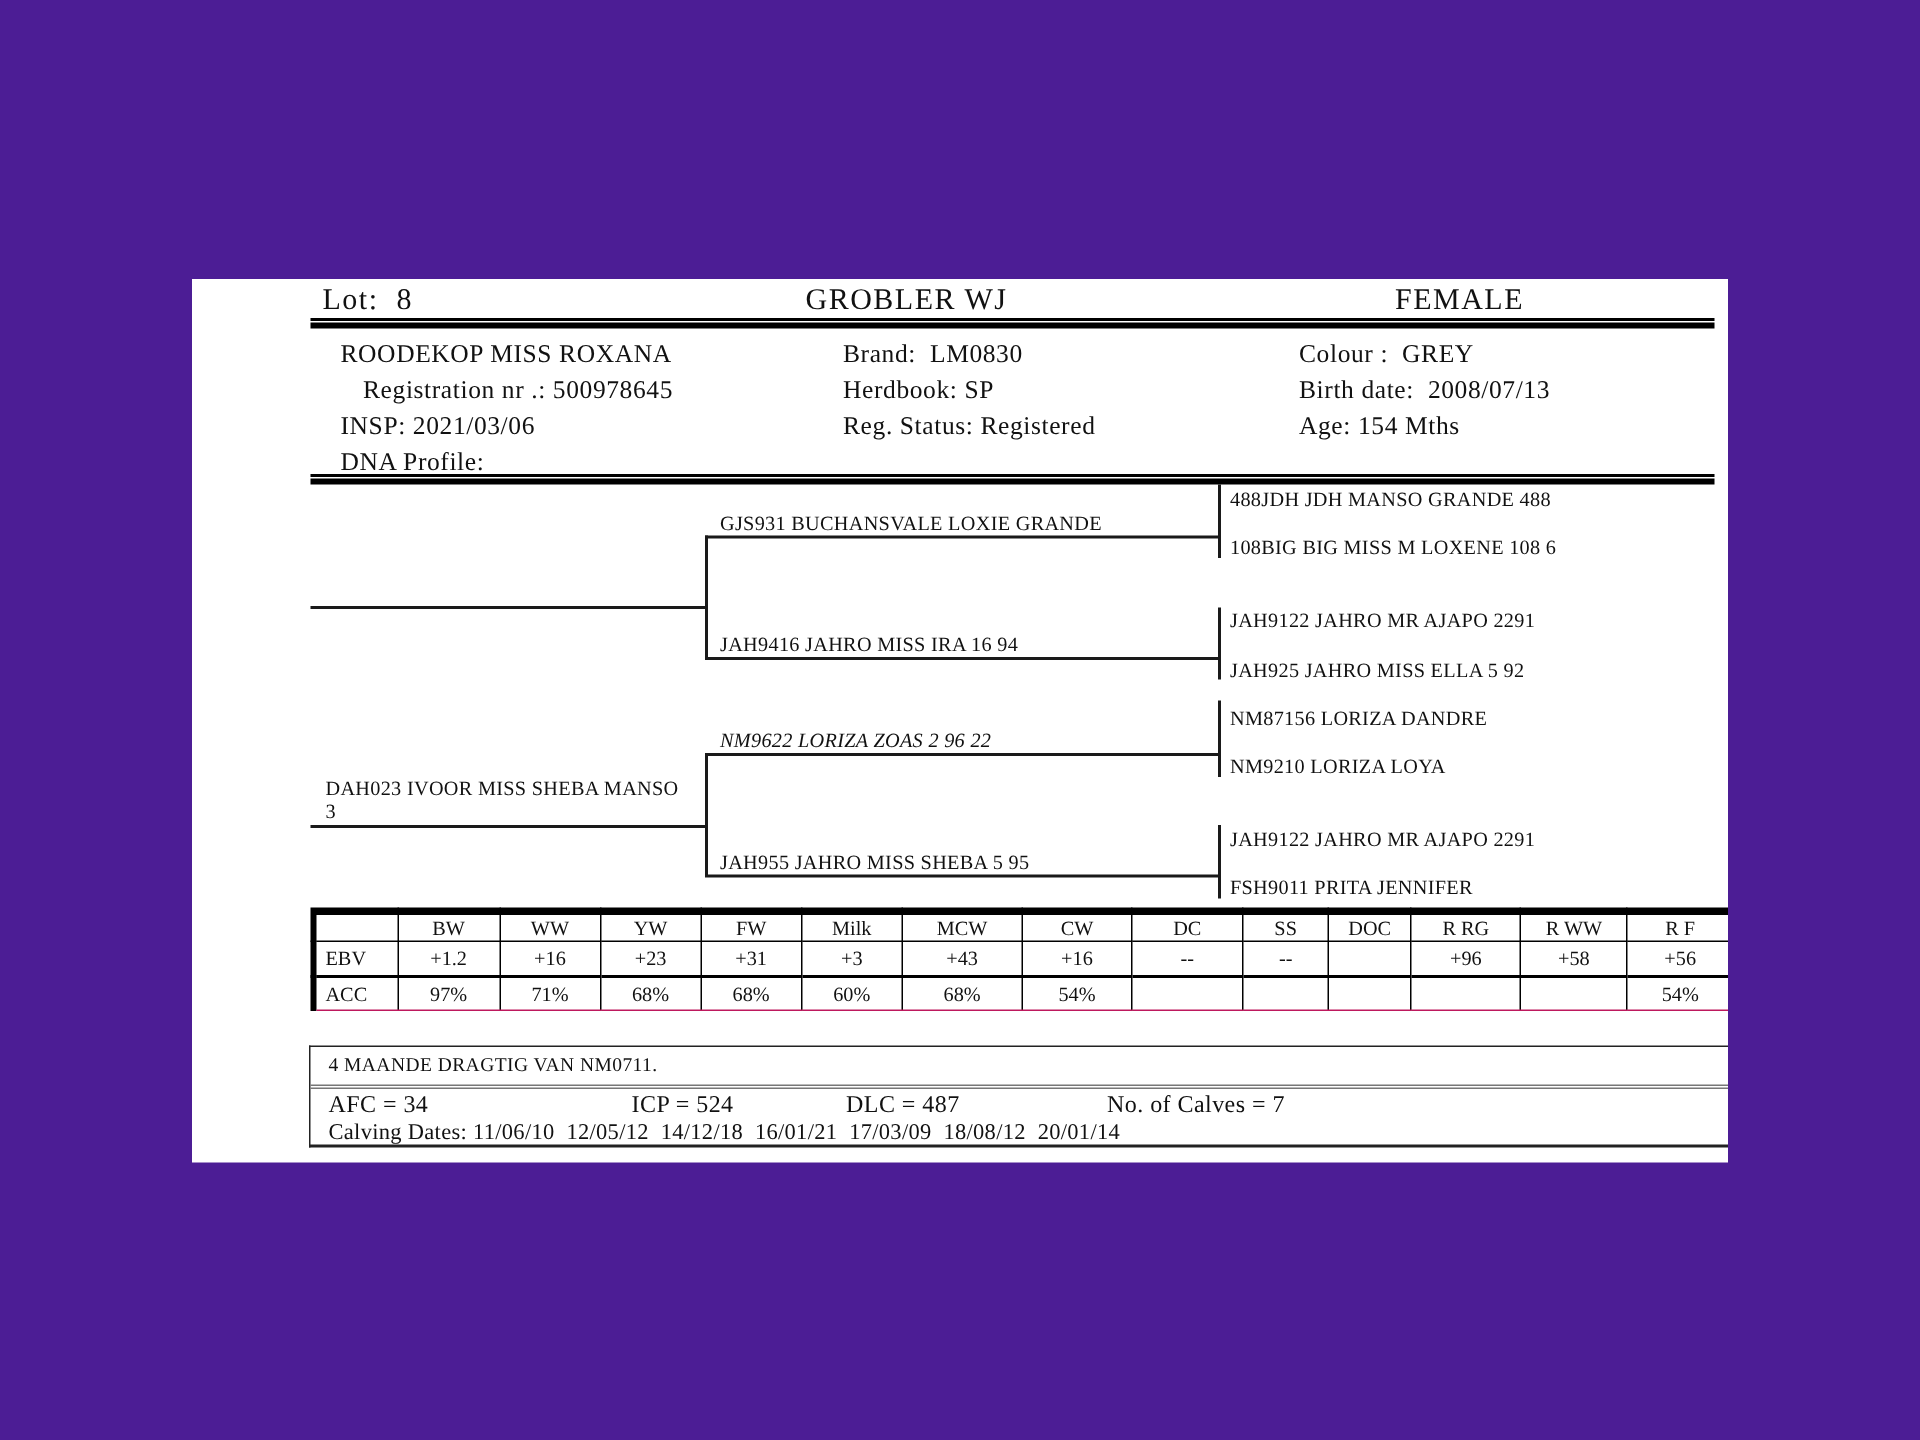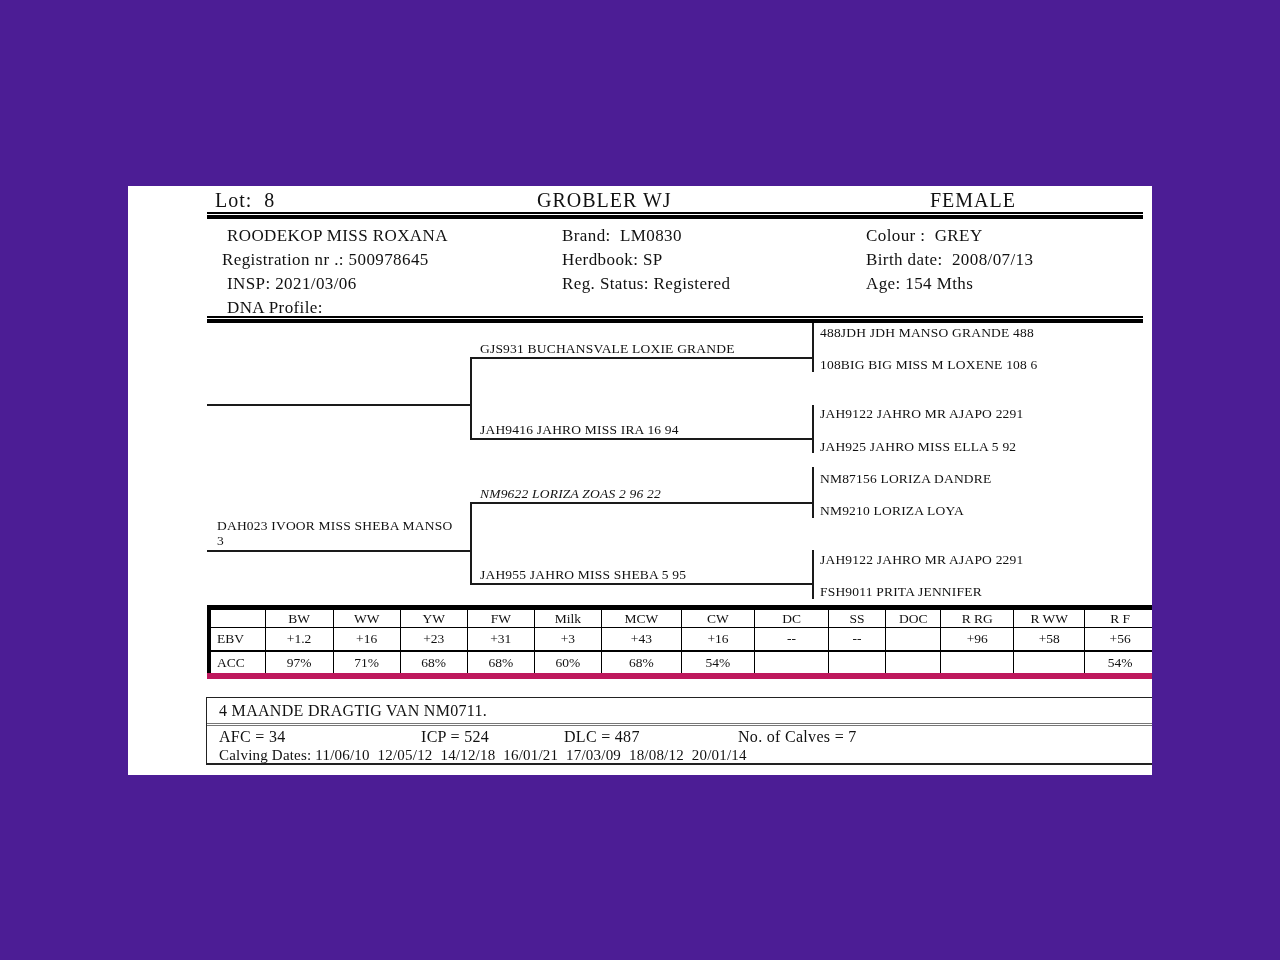--- a/index.html
+++ b/index.html
@@ -17,44 +17,44 @@
   .hl{position:absolute;height:1.6px;background:#1a1a1a;}
   .vl{position:absolute;width:1.6px;background:#1a1a1a;}
   table.ebv{
     position:absolute;left:79px;top:419px;width:945px;border-collapse:collapse;table-layout:fixed;
     border-top:5px solid #000;border-left:4px solid #000;border-bottom:1px solid #000;
     font-family:"Liberation Serif", serif;font-size:13.5px;color:#111;
   }
   table.ebv td{border:1px solid #000;text-align:center;padding:0 3px;overflow:hidden;}
   table.ebv tr.hrow td{height:17px;}
   table.ebv tr.r-ebv td{height:22px;border-bottom:2px solid #000;}
-  table.ebv tr.r-acc td{height:21px;border-bottom:6px solid #be185d;}
+  table.ebv tr.r-acc td{height:21px;border-bottom:1px solid #be185d;}
   table.ebv tr.r-breed td{height:19px;}
   table.ebv td.lab{text-align:left;padding-left:6px;}
   table.ebv td.last{text-align:center;padding-left:6px;border-right:none;}
   .notes{position:absolute;left:78px;top:511px;width:946px;height:68px;box-sizing:border-box;
     border-left:1.5px solid #222;border-top:1.5px solid #222;border-bottom:2px solid #222;}
   .notes-sep{position:absolute;left:0;right:0;top:25px;border-top:3px double #777;}
-  .note-t{font-size:16px;letter-spacing:0.3px;}
+  .note-t{font-size:13px;letter-spacing:0.3px;}
   .stat-t{font-size:16px;letter-spacing:0.3px;}
   .calv-t{font-size:15px;letter-spacing:0.2px;}
 </style>
 </head>
 <body>
 
 <div class="stage">
   <div class="page">
 
     <div class="t hdr" style="left:87px;">Lot:  8</div>
     <div class="t hdr" style="left:409px;">GROBLER WJ</div>
     <div class="t hdr" style="left:802px;">FEMALE</div>
     <div class="drule" style="left:79px;top:26px;width:936px;"></div>
 
     <div class="t info" style="left:99px;top:40px;">ROODEKOP MISS ROXANA</div>
-    <div class="t info" style="left:94px;top:64px;">Registration nr .: 500978645</div>
+    <div class="t info" style="left:114px;top:64px;">Registration nr .: 500978645</div>
     <div class="t info" style="left:99px;top:88px;">INSP: 2021/03/06</div>
     <div class="t info" style="left:99px;top:112px;">DNA Profile:</div>
     <div class="t info" style="left:434px;top:40px;">Brand:  LM0830</div>
     <div class="t info" style="left:434px;top:64px;">Herdbook: SP</div>
     <div class="t info" style="left:434px;top:88px;">Reg. Status: Registered</div>
     <div class="t info" style="left:738px;top:40px;">Colour :  GREY</div>
     <div class="t info" style="left:738px;top:64px;">Birth date:  2008/07/13</div>
     <div class="t info" style="left:738px;top:88px;">Age: 154 Mths</div>
     <div class="drule" style="left:79px;top:130px;width:936px;"></div>
 

